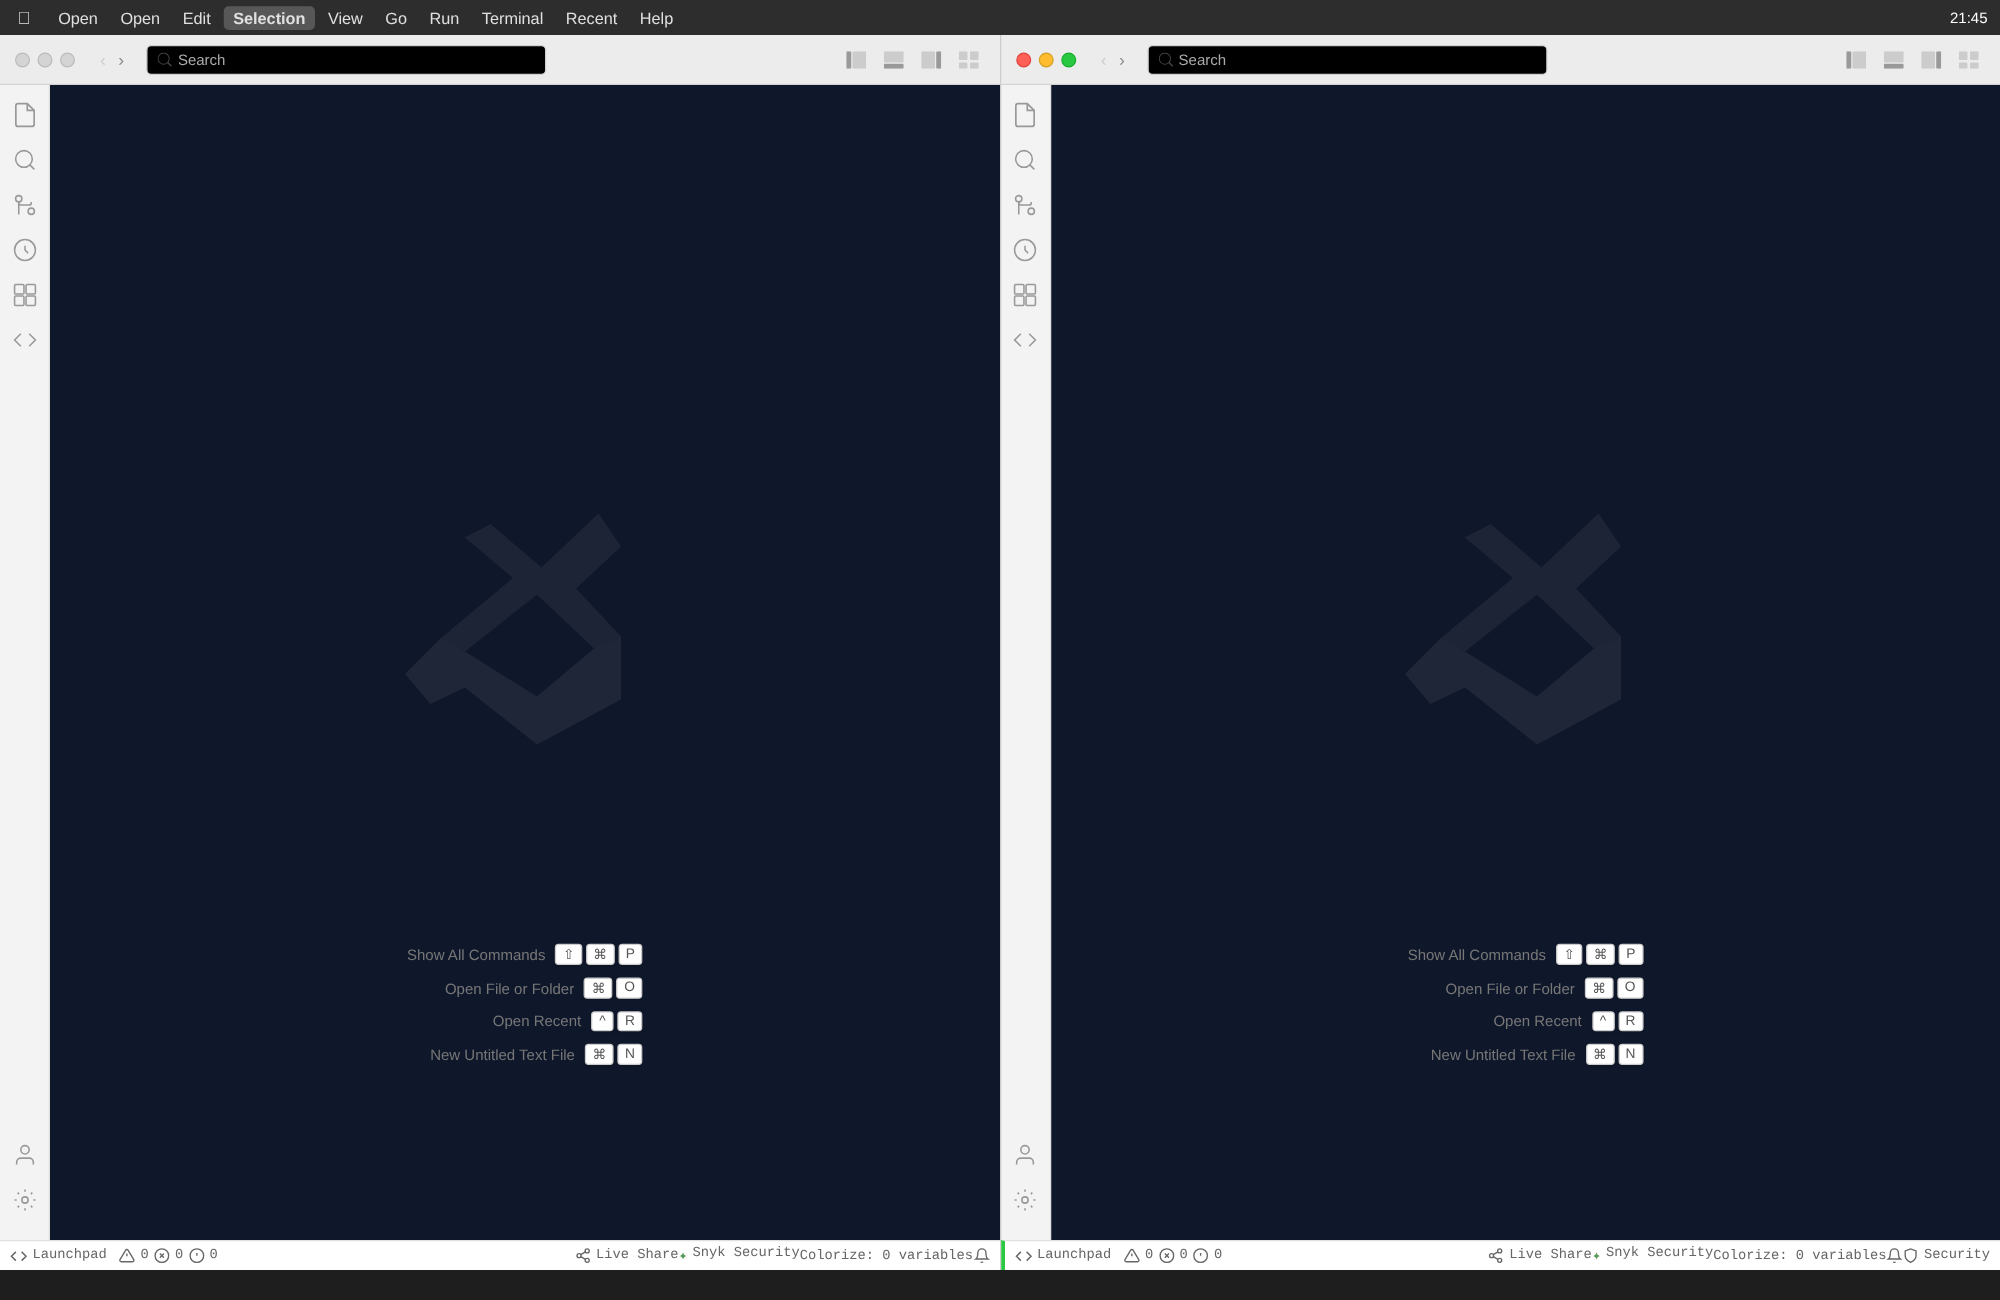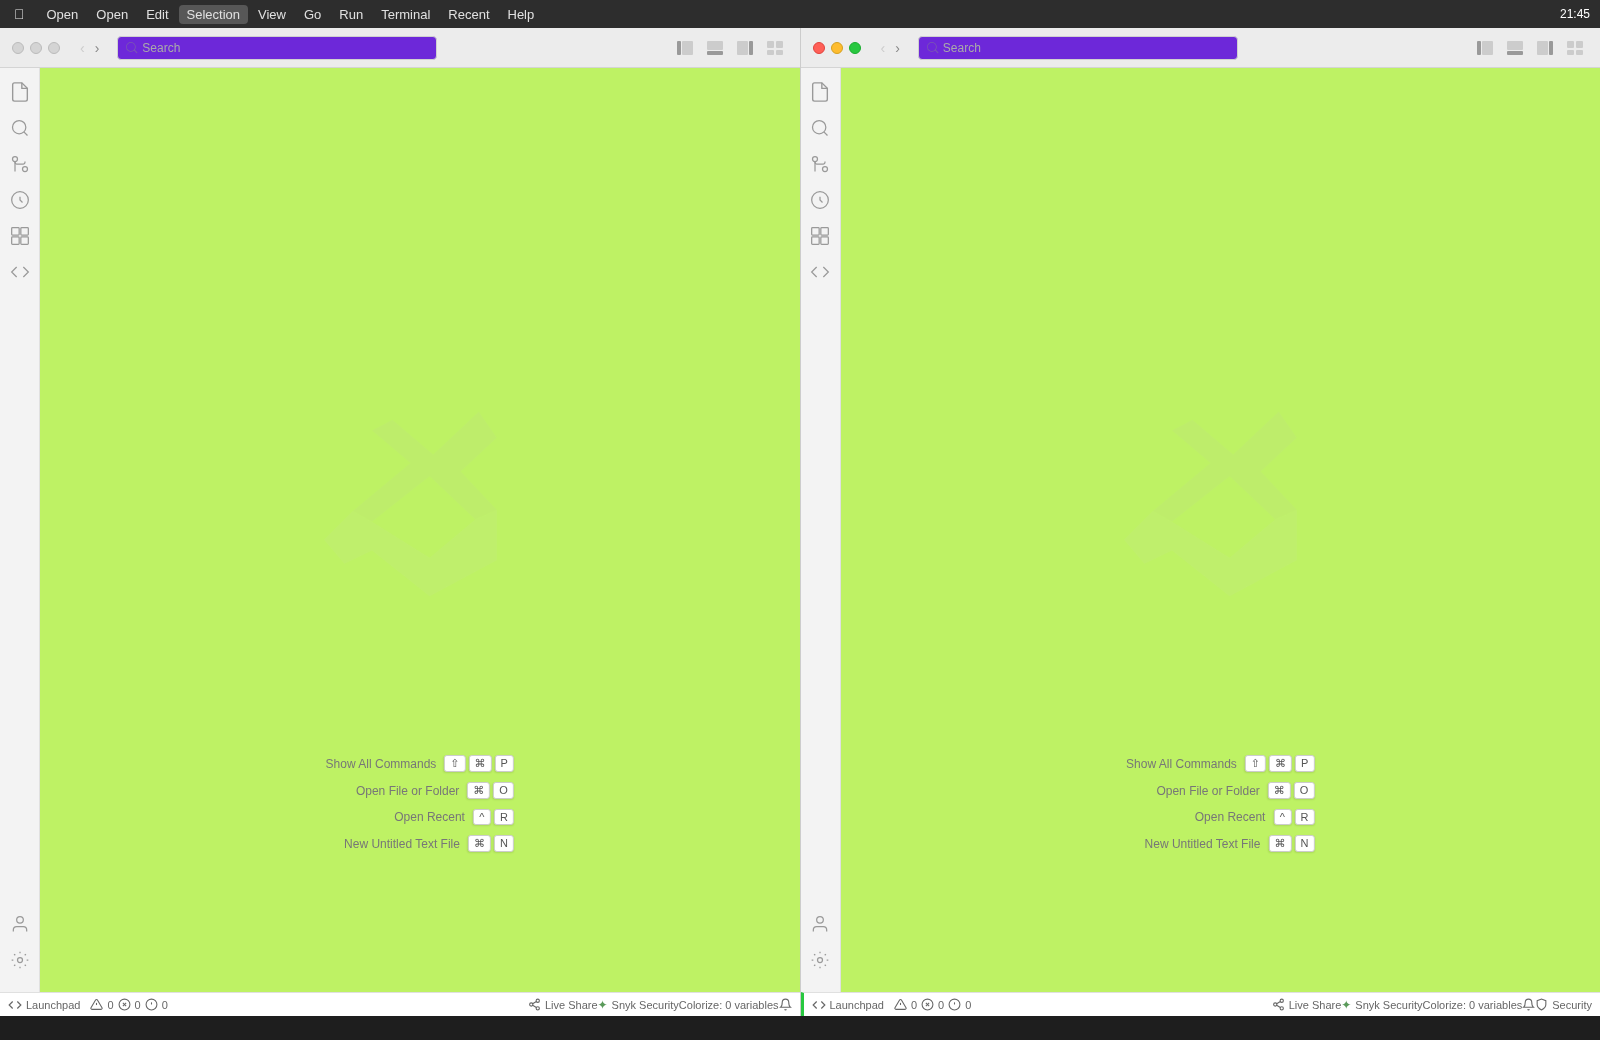--- a/index.html
+++ b/index.html
@@ -27,21 +27,21 @@
       margin-right: 6px;
       padding: 0 6px;
     }
     .menubar-item {
       color: #e0e0e0;
       font-size: 13px;
       padding: 2px 8px;
       border-radius: 4px;
       cursor: pointer;
     }
-    .menubar-item.active { background: rgba(255,255,255,0.2); }
+    .menubar-item.active { background: rgba(255,255,255,0.2); font-weight: bold; }
     .menubar-right {
       position: absolute;
       right: 10px;
       display: flex;
       align-items: center;
       gap: 8px;
       color: #ffffff;
       font-size: 12px;
     }
 
@@ -102,21 +102,21 @@
       font-size: 14px;
       padding: 2px 4px;
       cursor: pointer;
     }
     .nav-arrow.disabled { color: #ccc; cursor: default; }
 
     .search-bar {
       flex: 1;
       max-width: 320px;
       height: 24px;
-      background: #6d28d9;
+      background: #000000;
       border: 1px solid #d0d0d0;
       border-radius: 4px;
       display: flex;
       align-items: center;
       padding: 0 8px;
       gap: 4px;
       color: #888;
       font-size: 12px;
     }
     .search-bar svg { opacity: 0.5; }
@@ -176,21 +176,21 @@
       gap: 4px;
       padding-bottom: 8px;
     }
 
     
     .editor-area {
       flex: 1;
       display: flex;
       align-items: center;
       justify-content: center;
-      background: #bef264;
+      background: #0f172a;
       position: relative;
     }
 
     
     .vscode-logo {
       position: absolute;
       top: 50%;
       left: 50%;
       transform: translate(-50%, -55%);
       opacity: 0.08;
@@ -251,23 +251,24 @@
       align-items: center;
       gap: 10px;
     }
     .statusbar-right {
       margin-left: auto;
       display: flex;
       align-items: center;
     }
     .status-item {
       display: flex;
-      align-items: center;
+      align-items: flex-start;
       gap: 4px;
       cursor: pointer;
+      font-family: Liberation Mono, monospace;
     }
 
     
     .statusbar.active-status {
       border-left: 3px solid #28c840;
     }
   </style>
 </head>
 <body>
 

